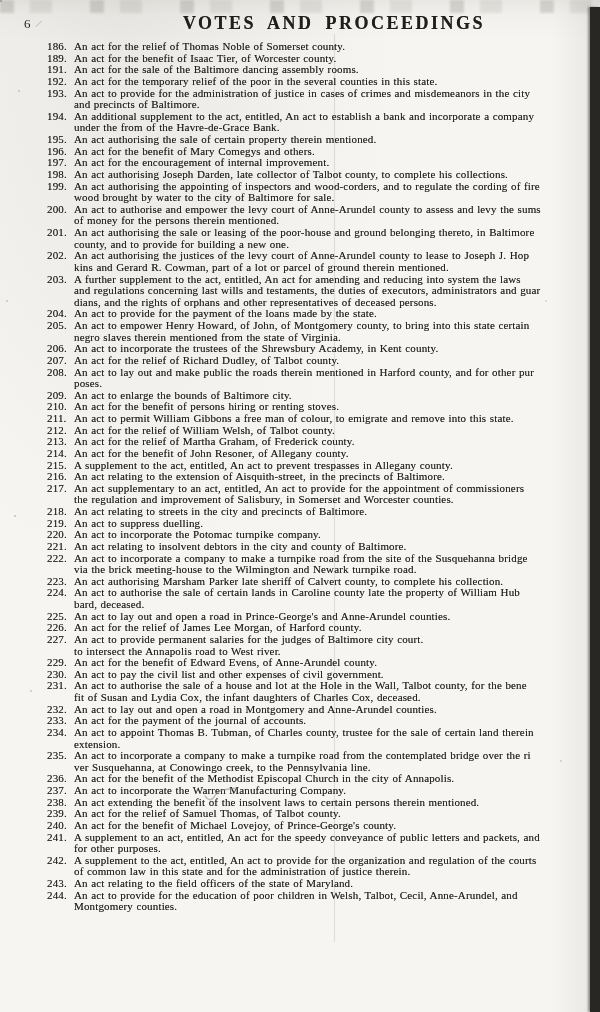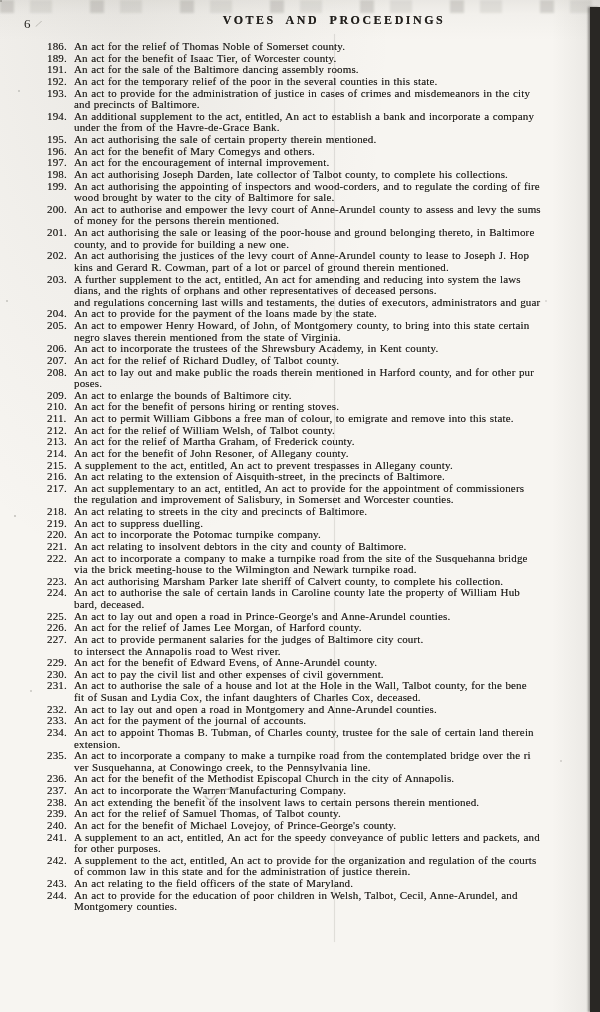--- a/index.html
+++ b/index.html
@@ -45,21 +45,21 @@
   .page-number{
     position:absolute;left:24px;top:16px;
     font-size:13px;letter-spacing:1px;
   }
   .page-number-mark{
     position:absolute;left:38px;top:18px;font-size:10px;color:#8b8880;
     transform:rotate(12deg);
   }
   .page-title{
     position:absolute;left:78px;right:10px;top:13px;text-align:center;
-    font-size:12px;font-weight:bold;letter-spacing:2.5px;word-spacing:5px;
+    font-size:18px;font-weight:bold;letter-spacing:2.5px;word-spacing:5px;
     text-shadow:0 0 .5px rgba(20,18,16,.6);
   }
   .act-list{
     position:absolute;left:0;top:41px;right:0;
     font-size:11px;line-height:11.62px;
     letter-spacing:.15px;word-spacing:.6px;
     text-shadow:0 0 .4px rgba(25,23,20,.55);
   }
   .entry{position:relative;}
   .line{
@@ -127,22 +127,22 @@
     <div class="entry">
       <div class="line"><span class="num">201.</span><span>An act authorising the sale or leasing of the poor-house and ground belonging thereto, in Baltimore</span></div>
       <div class="line cont"><span>county, and to provide for building a new one.</span></div>
     </div>
     <div class="entry">
       <div class="line"><span class="num">202.</span><span>An act authorising the justices of the levy court of Anne-Arundel county to lease to Joseph J. Hop</span></div>
       <div class="line cont"><span>kins and Gerard R. Cowman, part of a lot or parcel of ground therein mentioned.</span></div>
     </div>
     <div class="entry">
       <div class="line"><span class="num">203.</span><span>A further supplement to the act, entitled, An act for amending and reducing into system the laws</span></div>
+      <div class="line cont"><span>and regulations concerning last wills and testaments, the duties of executors, administrators and guar</span></div>
       <div class="line cont"><span>dians, and the rights of orphans and other representatives of deceased persons.</span></div>
-      <div class="line cont"><span>and regulations concerning last wills and testaments, the duties of executors, administrators and guar</span></div>
     </div>
     <div class="entry">
       <div class="line"><span class="num">204.</span><span>An act to provide for the payment of the loans made by the state.</span></div>
     </div>
     <div class="entry">
       <div class="line"><span class="num">205.</span><span>An act to empower Henry Howard, of John, of Montgomery county, to bring into this state certain</span></div>
       <div class="line cont"><span>negro slaves therein mentioned from the state of Virginia.</span></div>
     </div>
     <div class="entry">
       <div class="line"><span class="num">206.</span><span>An act to incorporate the trustees of the Shrewsbury Academy, in Kent county.</span></div>

